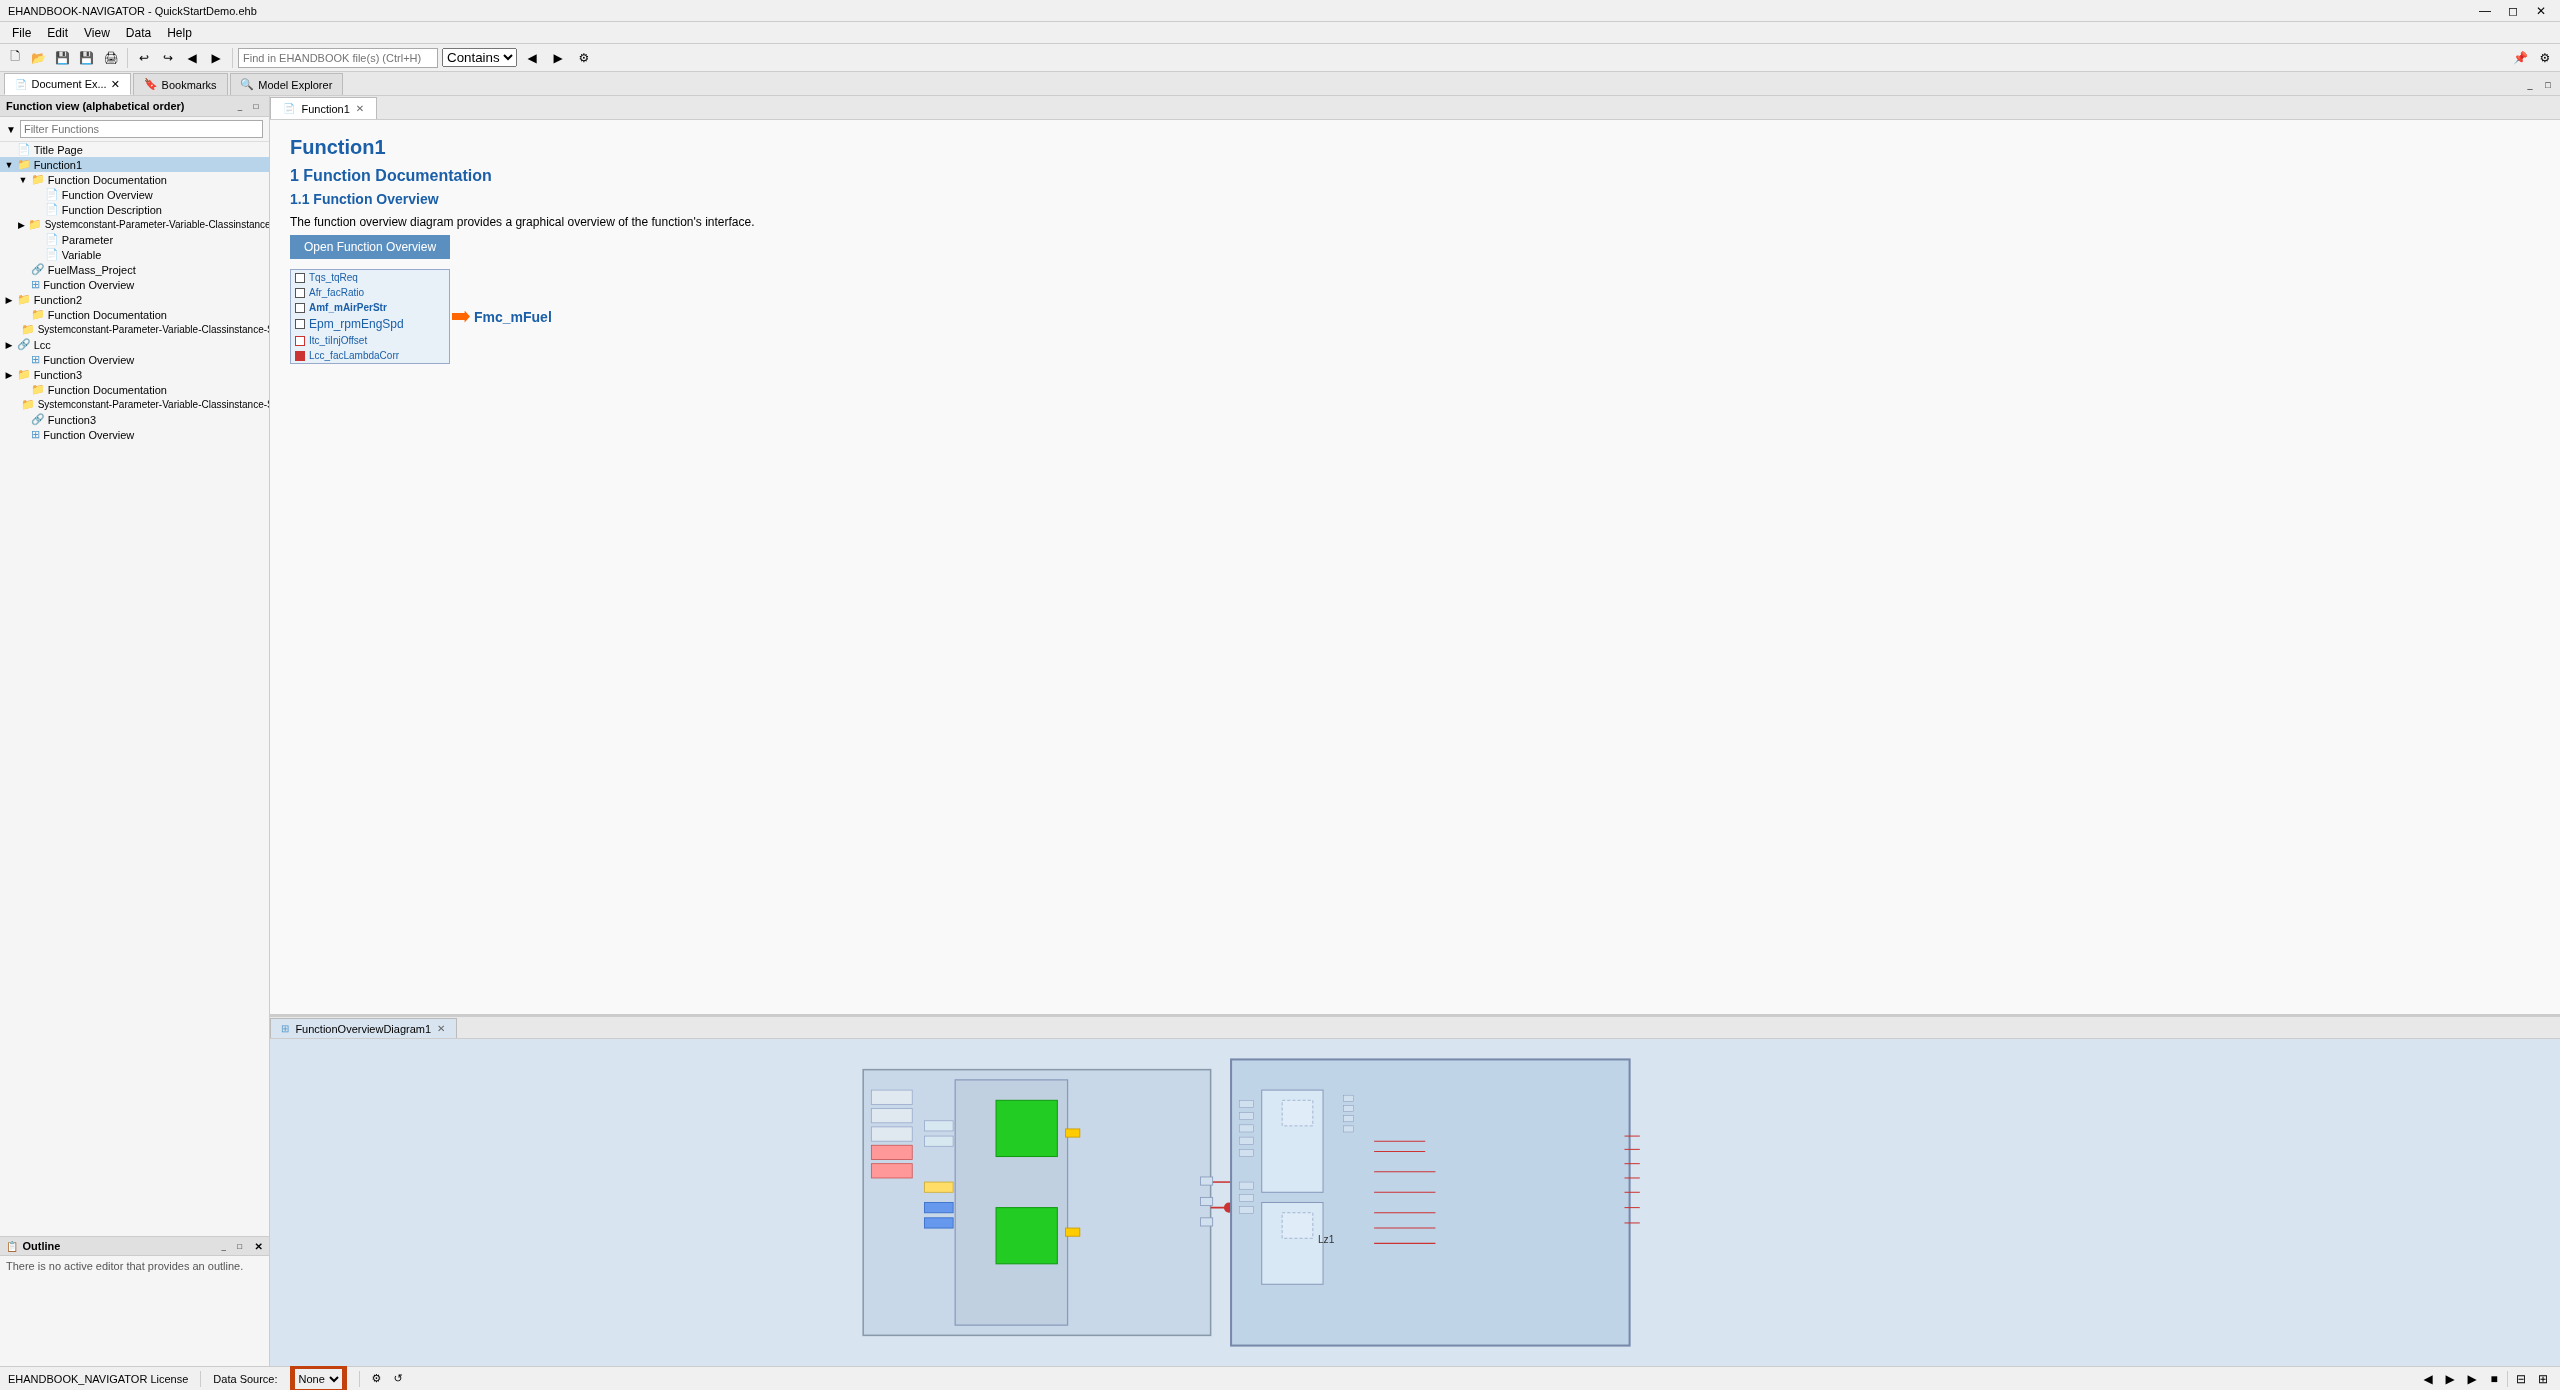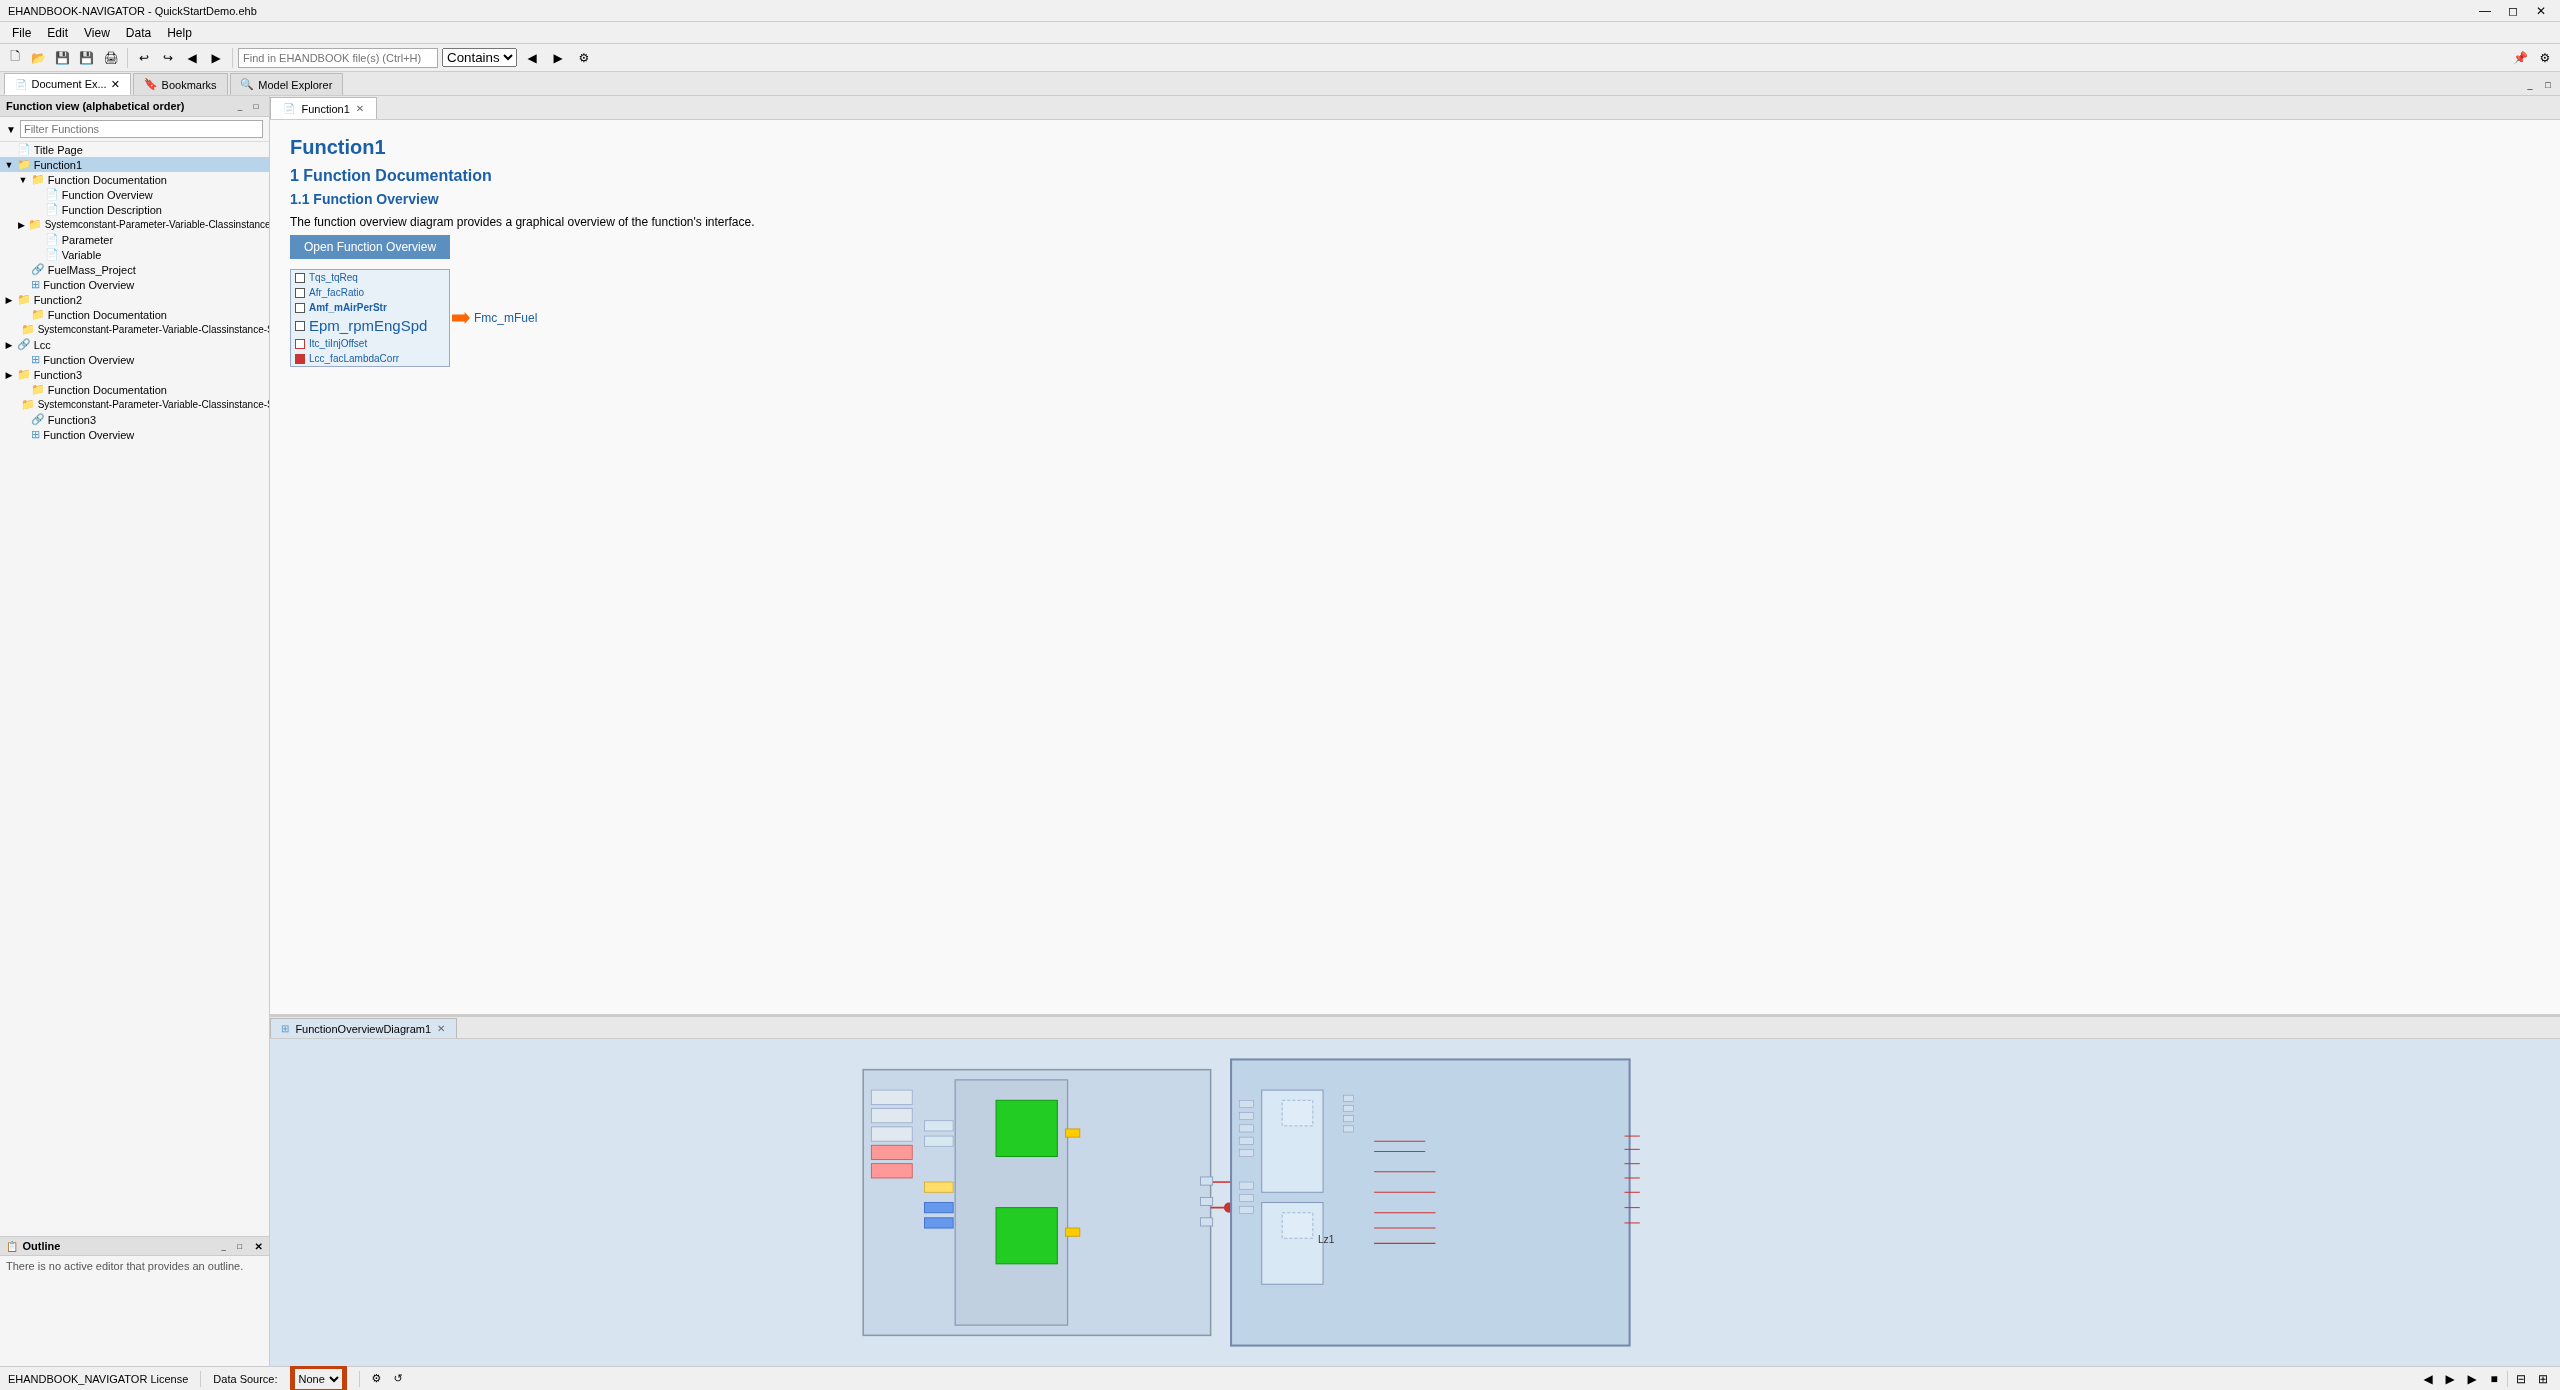--- a/index.html
+++ b/index.html
@@ -340,35 +340,35 @@
             <div class="func-port-row">
               <span style="width:10px;height:10px;border:1px solid #555;background:#fff;display:inline-block;"></span>
               <span style="color:#1a5fa8;font-size:10px;">Afr_facRatio</span>
             </div>
             <div class="func-port-row">
               <span style="width:10px;height:10px;border:1px solid #555;background:#fff;display:inline-block;"></span>
               <span style="color:#1a5fa8;font-size:10px;font-weight:bold;">Amf_mAirPerStr</span>
             </div>
             <div class="func-port-row">
               <span style="width:10px;height:10px;border:1px solid #555;background:#fff;display:inline-block;"></span>
-              <span style="color:#1a5fa8;font-size:15px;">Epm_rpmEngSpd</span>
+              <span style="color:#1a5fa8;font-size:12px;">Epm_rpmEngSpd</span>
             </div>
             <div class="func-port-row">
               <span style="width:10px;height:10px;border:1px solid #cc3333;background:#fff;display:inline-block;"></span>
               <span style="color:#1a5fa8;font-size:10px;">Itc_tiInjOffset</span>
             </div>
             <div class="func-port-row">
               <span style="width:10px;height:10px;border:1px solid #cc3333;background:#cc3333;display:inline-block;"></span>
               <span style="color:#1a5fa8;font-size:10px;">Lcc_facLambdaCorr</span>
             </div>
           </div>
 
           <div style="display:flex;align-items:center;margin-left:2px;">
             <div style="width:18px;height:12px;background:#ff6600;clip-path:polygon(0 20%,70% 20%,70% 0,100% 50%,70% 100%,70% 80%,0 80%);"></div>
-            <span style="font-size:12px;margin-left:4px;color:#1a5fa8;">Fmc_mFuel</span>
+            <span style="font-size:14px;margin-left:4px;color:#1a5fa8;font-weight:bold;">Fmc_mFuel</span>
           </div>
         </div>
 
       </div>
 
       <div id="diagram-pane">
         <div id="diagram-tabs">
           <div class="diagram-tab active">
             <span style="color:#5599cc;font-size:10px;">⊞</span>
             <span>FunctionOverviewDiagram1</span>

